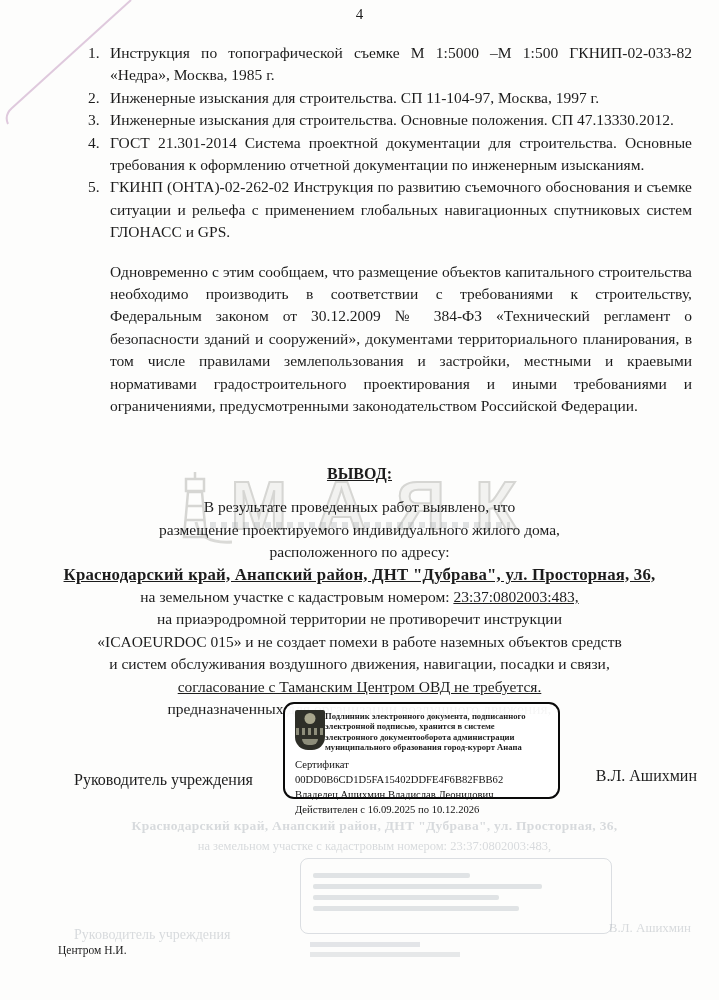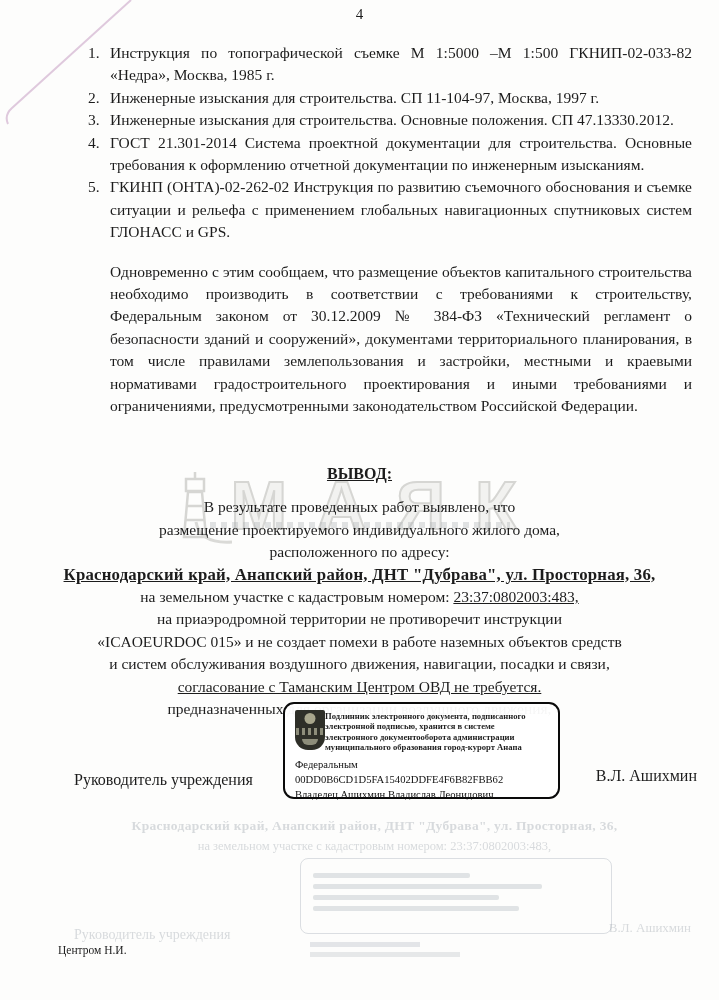--- a/index.html
+++ b/index.html
@@ -148,27 +148,28 @@
         <div class="ship"></div>
       </div>
       <div class="head-lines">
         <div>Подлинник электронного документа, подписанного</div>
         <div>электронной подписью, хранится в системе</div>
         <div>электронного документооборота администрации</div>
         <div>муниципального образования город-курорт Анапа</div>
       </div>
     </div>
     <div class="stamp-row first">
-      <span>Федеральным</span>
+      <span>Сертификат</span>
       <span class="b">00DD0B6CD1D5FA15402DDFE4F6B82FBB62</span>
     </div>
     <div class="stamp-row">
       <span>Владелец</span>
       <span class="b">Ашихмин Владислав Леонидович</span>
     </div>
+    <div class="stamp-row">Действителен с  16.09.2025 по  10.12.2026</div>
   </div>
 
   <div class="sig-title">Руководитель учреждения</div>
   <div class="sig-name">В.Л. Ашихмин</div>
 
   <div class="ghost g1">Краснодарский край, Анапский район, ДНТ "Дубрава", ул. Просторная, 36,</div>
   <div class="ghost g2">на земельном участке с кадастровым номером: 23:37:0802003:483,</div>
   <div class="ghost gbox">
     <div class="gbar gb1"></div>
     <div class="gbar gb2"></div>

